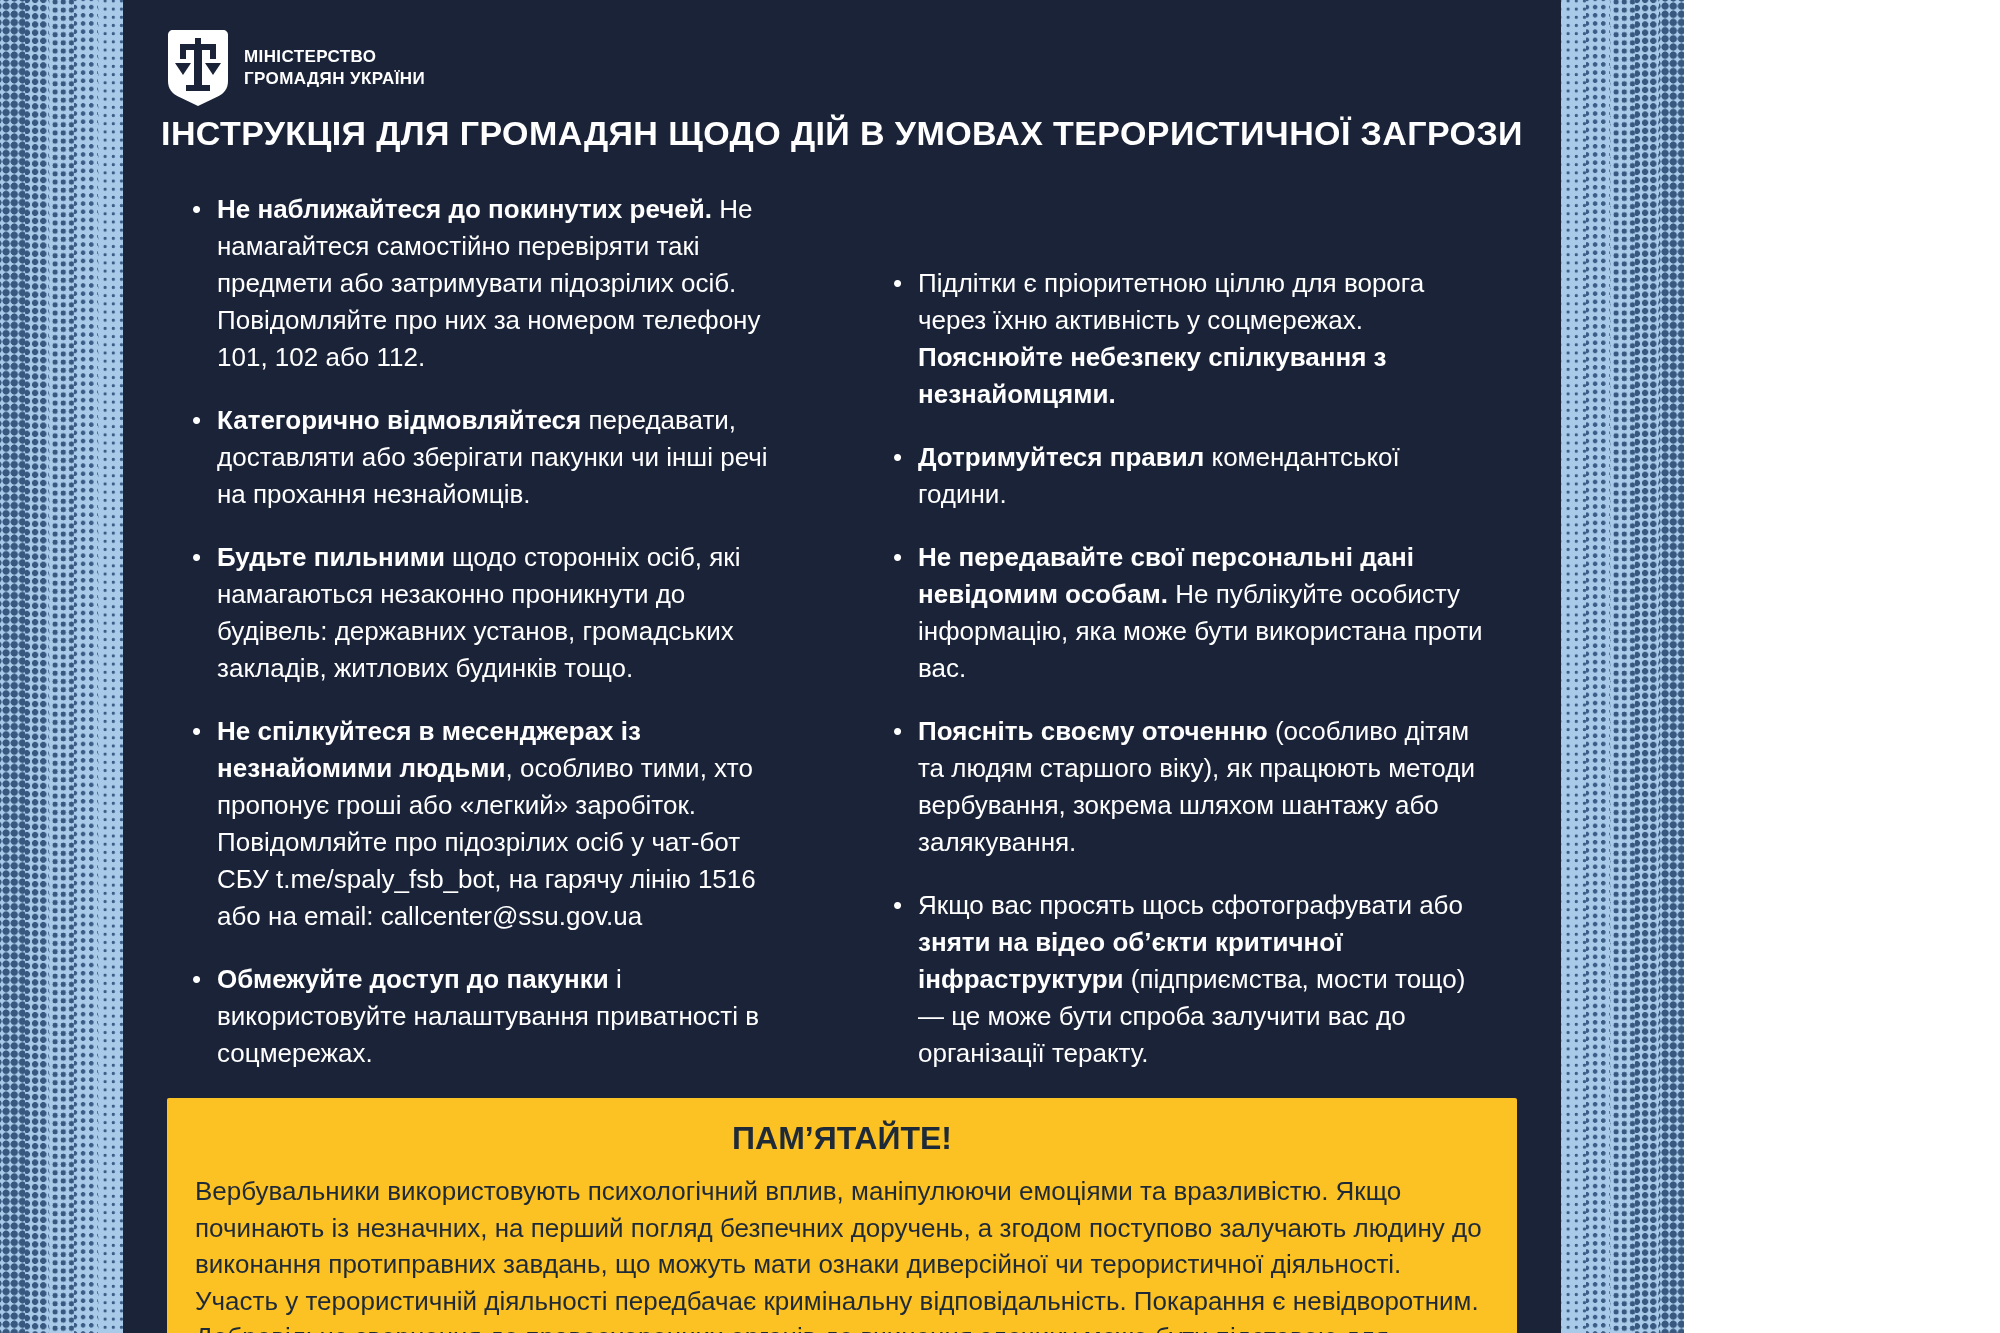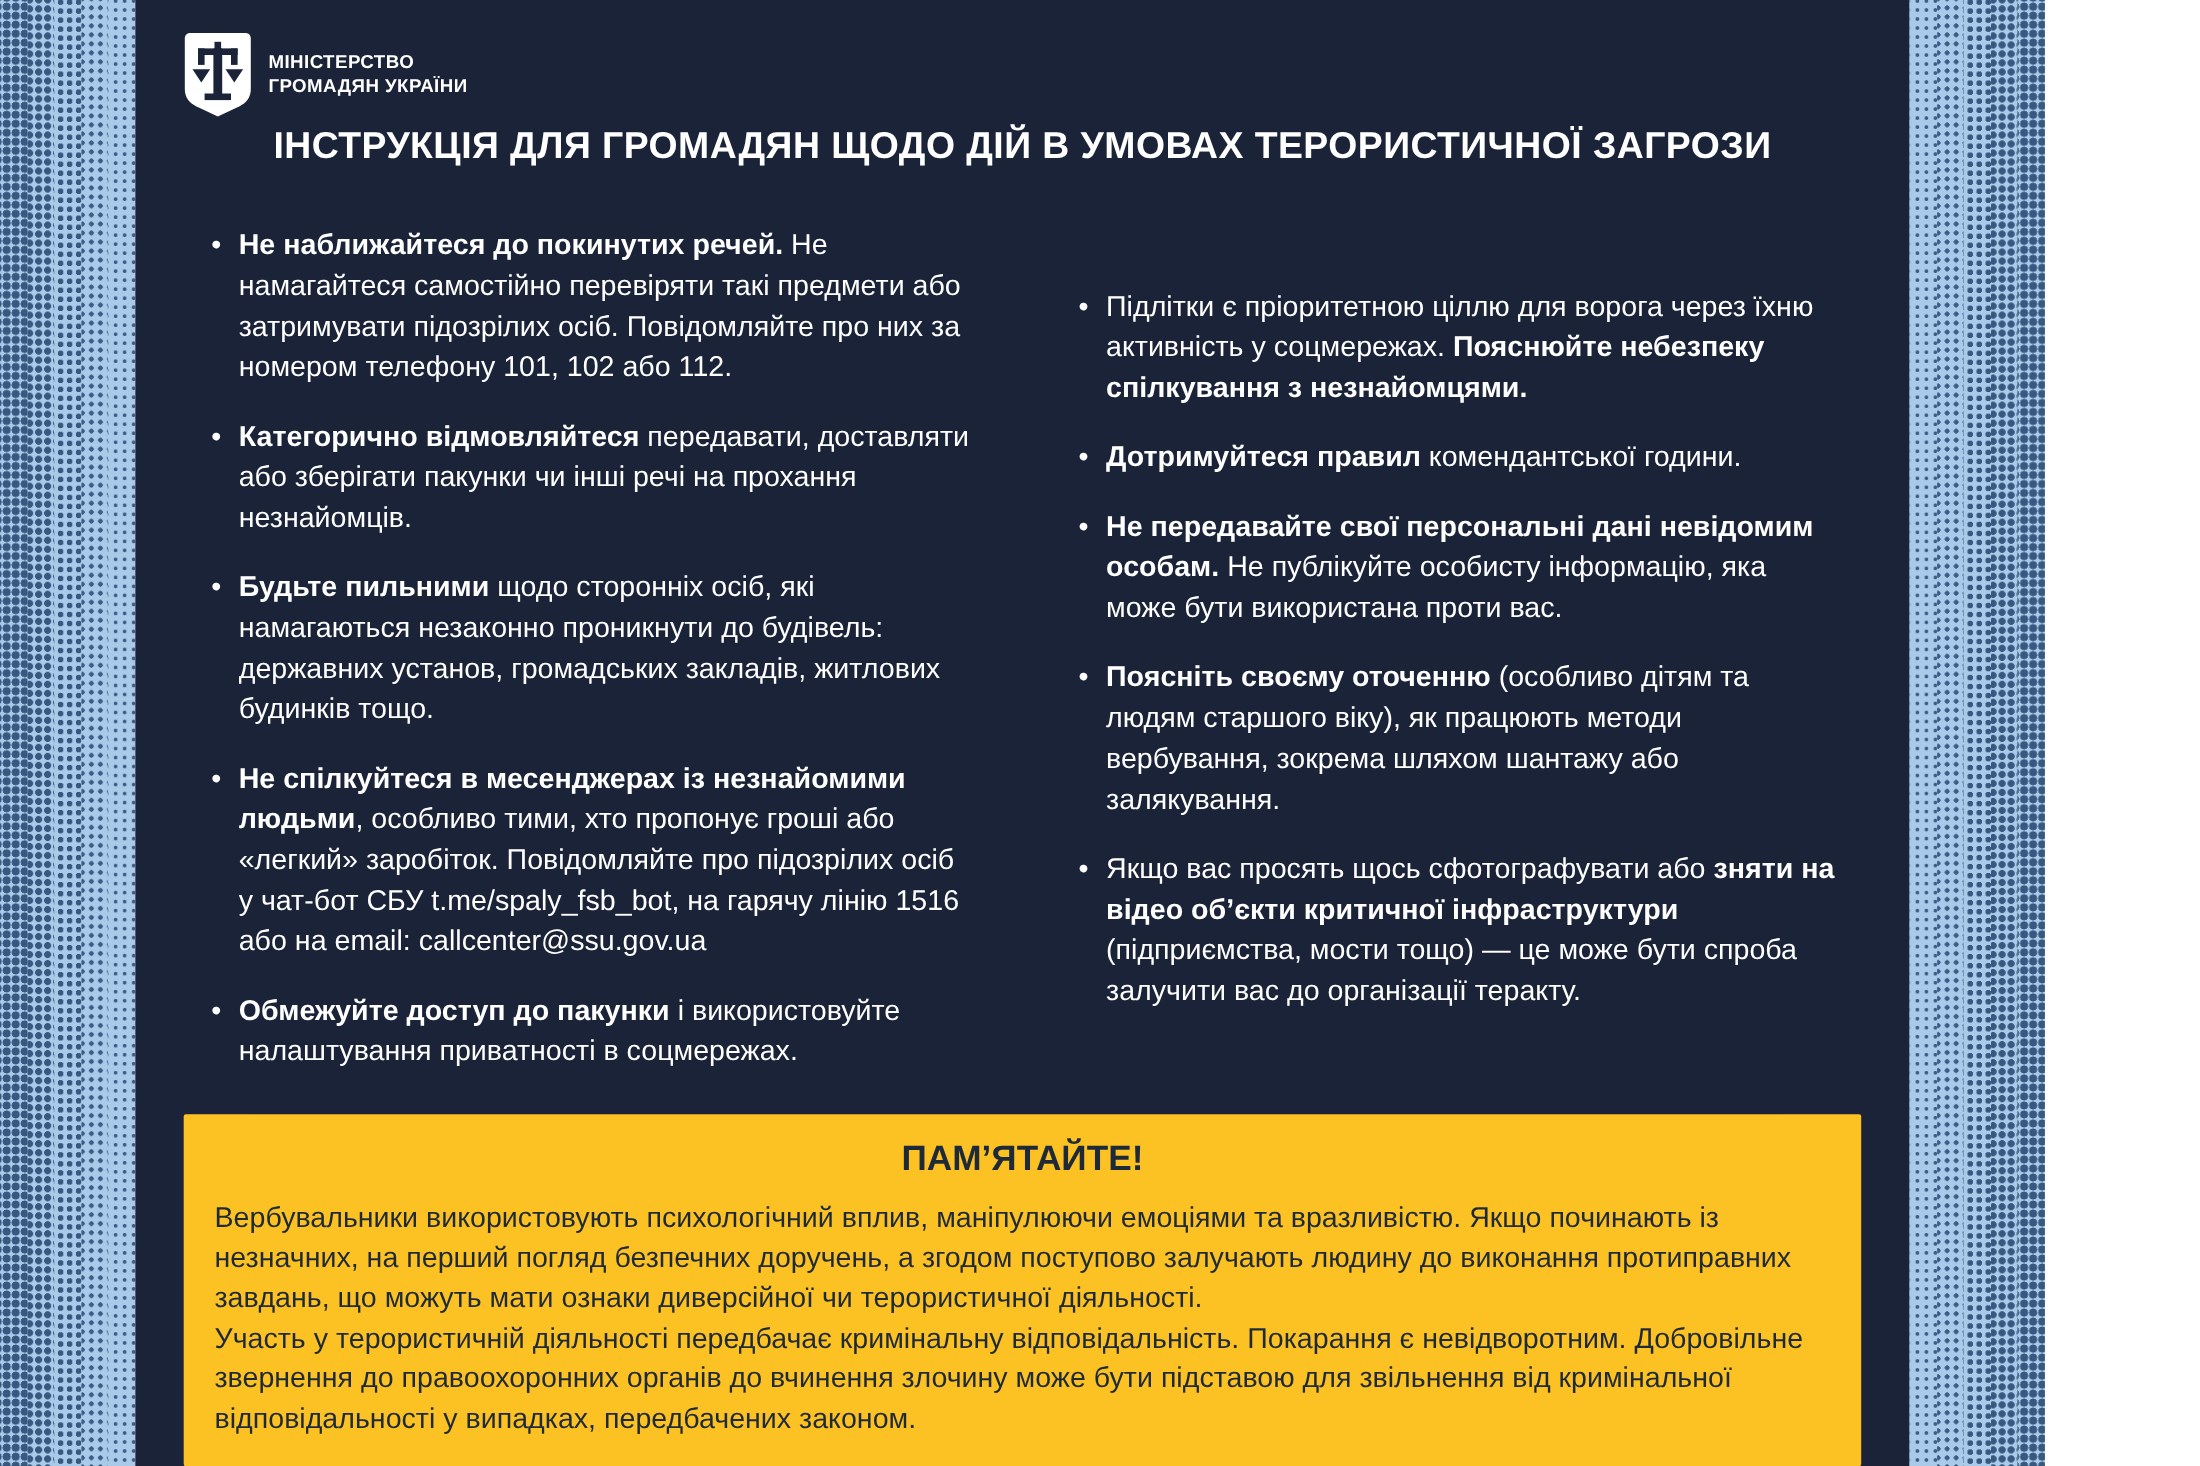--- a/index.html
+++ b/index.html
@@ -1,19 +1,19 @@
 <!DOCTYPE html>
 <html lang="uk"><head>
 <meta charset="utf-8">
 <style>
   * { box-sizing: border-box; margin: 0; padding: 0; }
   html, body { width: 2000px; height: 1333px; overflow: hidden; }
   body { font-family: "Liberation Sans", "DejaVu Sans", sans-serif; }
 
-  #page { width: 1859px; height: 1333px; display: flex; }
+  #page { width: 1684px; height: 1333px; display: flex; }
 
   
   .border-col { width: 123px; height: 100%; display: flex; background: #a9cae8; }
   .strip { flex: 1; height: 100%; }
   .s1 { background-image: radial-gradient(circle, #38587f 3.5px, transparent 3.9px); background-size: 8.2px 8.2px; background-position: 2px 2px; }
   .s2 { background-image: radial-gradient(circle, #38587f 3.0px, transparent 3.4px); background-size: 8.2px 8.2px; background-position: 6px 4px; }
   .s3 { background-image: radial-gradient(circle, #38587f 2.5px, transparent 2.9px); background-size: 8.2px 8.2px; background-position: 2px 6px; }
   .s4 { background-image: radial-gradient(circle, #3b5c85 2.0px, transparent 2.4px); background-size: 8.2px 8.2px; background-position: 5px 3px; }
   .s5 { background-image: radial-gradient(circle, #3b5c85 1.5px, transparent 1.9px); background-size: 8.2px 8.2px; background-position: 3px 5px; }
 
@@ -22,21 +22,21 @@
 
   
   .header { display: flex; align-items: center; gap: 15px; margin-left: 44px; height: 84px; flex: 0 0 auto; }
   .shield { width: 62px; height: 78px; display: block; }
   .ministry-name { font-size: 17px; font-weight: 700; line-height: 1.28; letter-spacing: 0.4px; color: #ffffff; }
 
   
   .page-title { text-align: center; font-size: 34px; font-weight: 700; letter-spacing: 0.4px; margin-top: 4px; flex: 0 0 auto; }
 
   
-  .columns { display: flex; gap: 96px; padding: 38px 66px 0; flex: 1 1 auto; align-items: center; }
+  .columns { display: flex; gap: 96px; padding: 38px 66px 0; flex: 1 1 auto; align-items: flex-end; }
   .col { flex: 1; }
   ul.instruction-list { list-style: none; font-size: 26px; line-height: 37px; }
   ul.instruction-list li { position: relative; padding-left: 28px; margin-bottom: 26px; }
   ul.instruction-list li::before { content: "\2022"; position: absolute; left: 3px; top: 0; }
   .b { font-weight: 700; }
 
   
   .reminder-box { margin: 0 44px 0; background: #fcc122; border-radius: 2px; color: #1f2a39; padding: 16px 28px 26px; flex: 0 0 auto; }
   .reminder-title { text-align: center; font-size: 32px; font-weight: 700; margin: 6px 0 16px; }
   .reminder-box p { font-size: 26px; line-height: 36.5px; }

